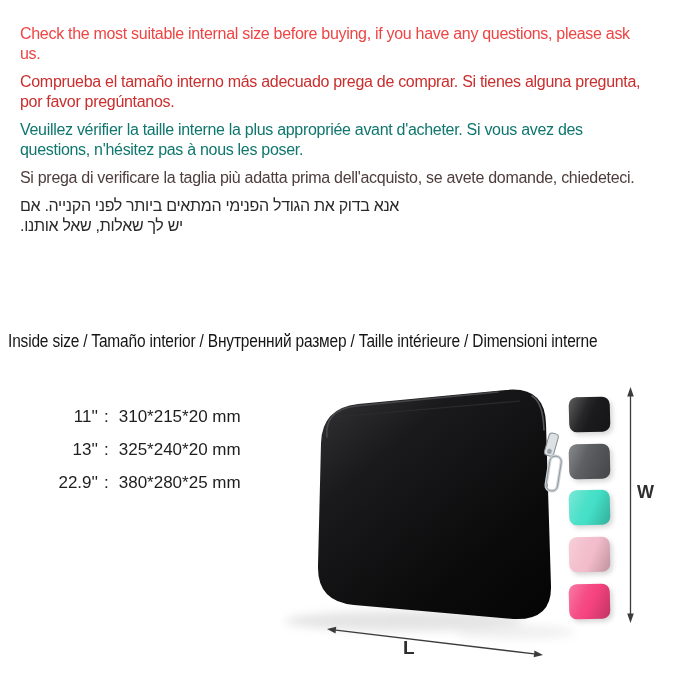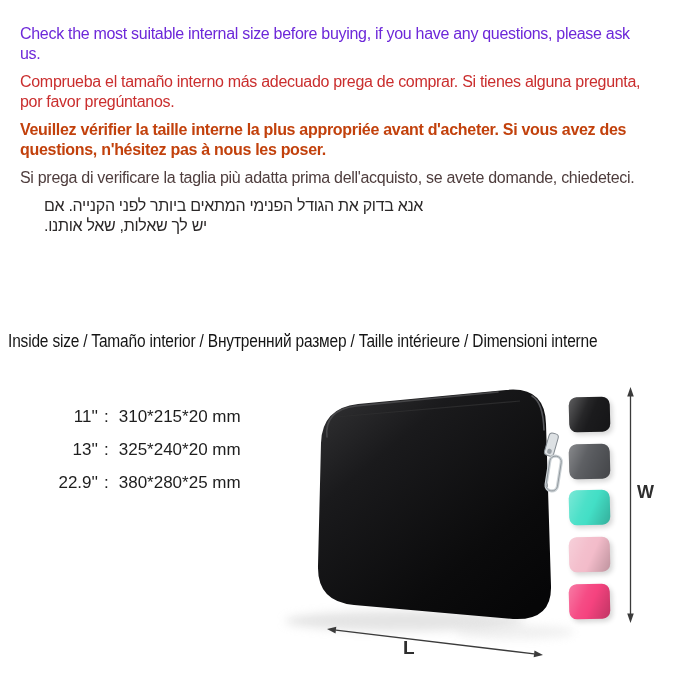--- a/index.html
+++ b/index.html
@@ -7,21 +7,21 @@
     position:relative;width:680px;height:680px;background:#ffffff;overflow:hidden;
     font-family:"Liberation Sans","DejaVu Sans",sans-serif;
   }
   
   .notices{position:absolute;left:20px;top:24px;width:624px;}
   .notices p{
     margin:0 0 8px 0;font-size:16px;line-height:20px;letter-spacing:-0.3px;
     font-weight:400;
   }
   .heb{direction:ltr;}
-  .heb .heb-line{display:block;unicode-bidi:bidi-override;direction:ltr;margin-left:24px;}
+  .heb .heb-line{display:block;unicode-bidi:bidi-override;direction:ltr;}
   
   .size-header{
     position:absolute;left:8px;top:331px;white-space:nowrap;
     font-size:17.5px;letter-spacing:-0.2px;color:#151515;
     transform:scaleX(0.885);transform-origin:left top;
   }
   
   .size-list{position:absolute;left:52px;top:400px;color:#1e1e1e;}
   .size-row{font-size:17px;font-weight:400;line-height:33.2px;white-space:nowrap;}
   .size-label{display:inline-block;width:46px;text-align:right;}
@@ -43,23 +43,23 @@
   .dim-label{position:absolute;color:#2e2e2e;font-weight:600;}
   .label-w{left:637px;top:482px;font-size:18px;}
   .label-l{left:403px;top:637px;font-size:19px;}
 </style>
 </head>
 <body>
 
 <div class="canvas">
 
   <div class="notices">
-    <p style="color: #6d28d9;">Check the most suitable internal size before buying, if you have any questions, please ask us.</p>
+    <p style="color: #ef4444;">Check the most suitable internal size before buying, if you have any questions, please ask us.</p>
     <p style="color: rgb(202, 46, 46);">Comprueba el tamaño interno más adecuado prega de comprar. Si tienes alguna pregunta, por favor pregúntanos.</p>
-    <p style="color: #c2410c; font-weight: bold;">Veuillez vérifier la taille interne la plus appropriée avant d'acheter. Si vous avez des questions, n'hésitez pas à nous les poser.</p>
+    <p style="color: #0f766e;">Veuillez vérifier la taille interne la plus appropriée avant d'acheter. Si vous avez des questions, n'hésitez pas à nous les poser.</p>
     <p style="color: rgb(78, 61, 61);">Si prega di verificare la taglia più adatta prima dell'acquisto, se avete domande, chiedeteci.</p>
     <p class="heb" style="color: rgb(44, 41, 41);">
       <span class="heb-line">םא .היינקה ינפל רתויב םיאתמה ימינפה לדוגה תא קודב אנא</span>
       <span class="heb-line">.ונתוא לאש ,תולאש ךל שי</span>
     </p>
   </div>
 
   <div class="size-header">Inside size / Tamaño interior / Внутренний размер / Taille intérieure / Dimensioni interne</div>
 
   <div class="size-list">

